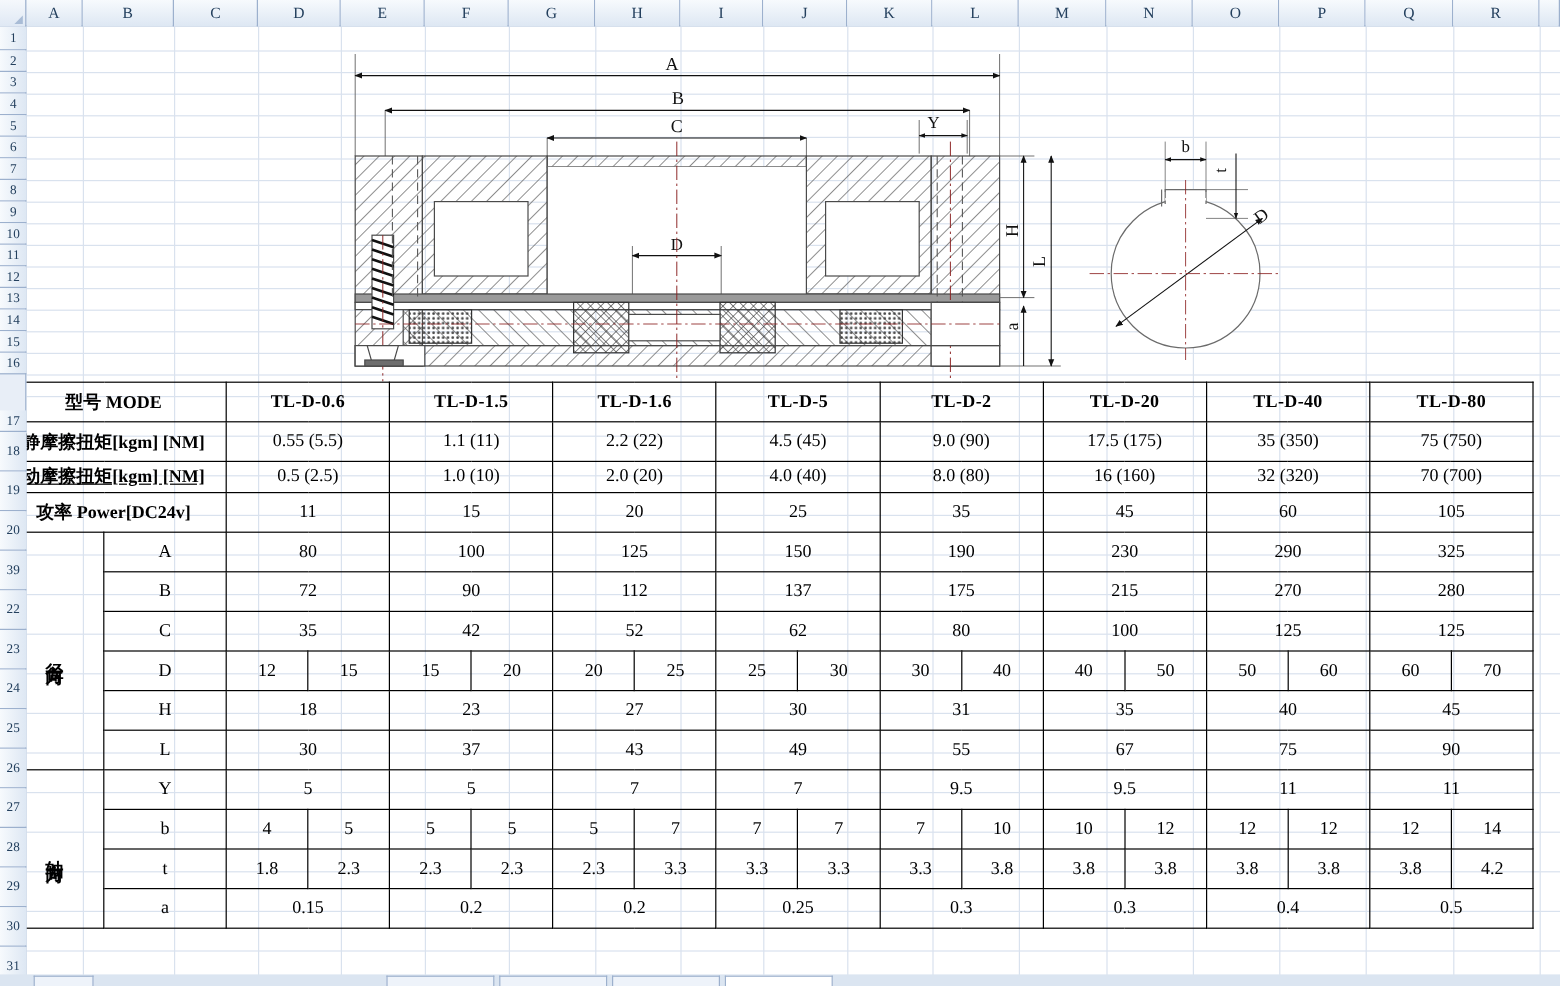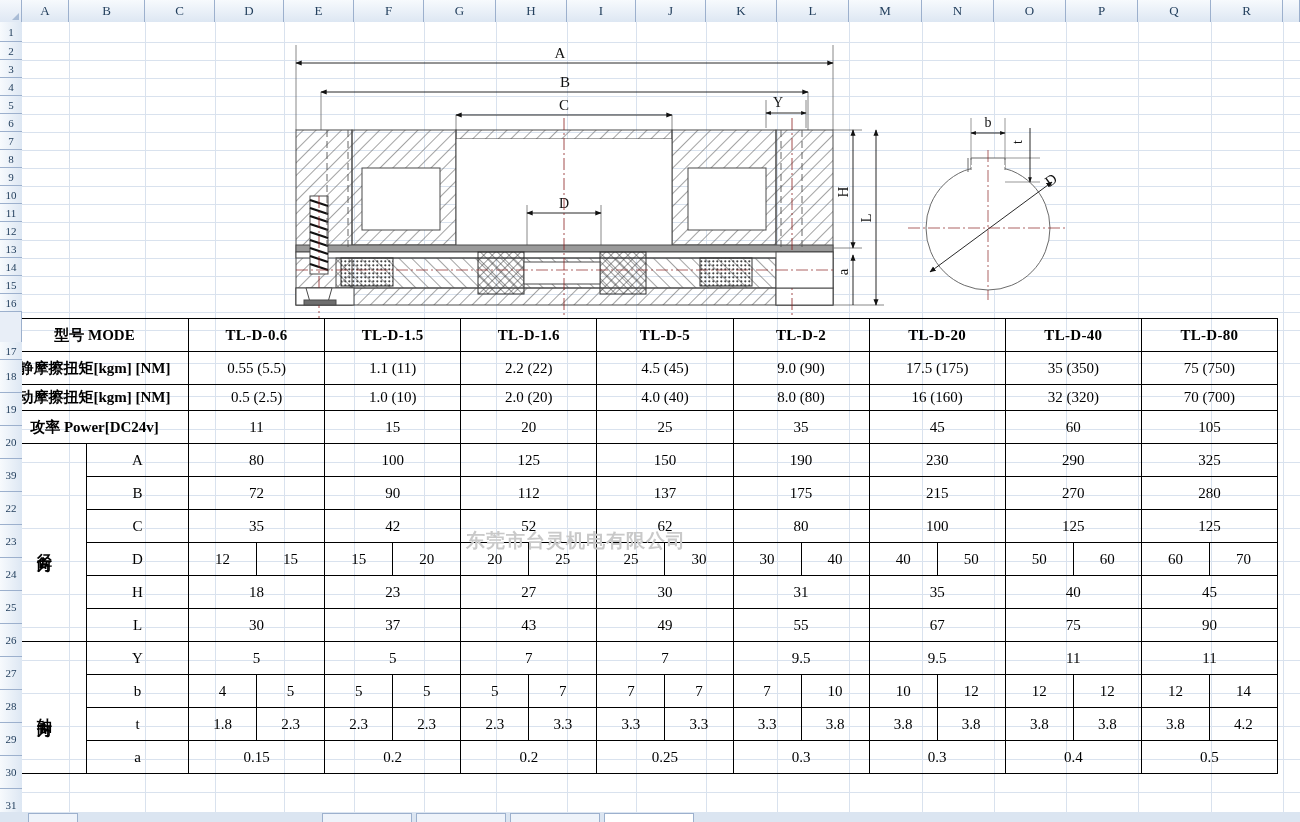--- a/index.html
+++ b/index.html
@@ -399,21 +399,21 @@
           <td colspan="2">0.55 (5.5)</td>
           <td colspan="2">1.1 (11)</td>
           <td colspan="2">2.2 (22)</td>
           <td colspan="2">4.5 (45)</td>
           <td colspan="2">9.0 (90)</td>
           <td colspan="2">17.5 (175)</td>
           <td colspan="2">35 (350)</td>
           <td colspan="2">75 (750)</td>
         </tr>
         <tr>
-          <td class="lbl" colspan="2" style="height: 26px;">动摩擦扭矩[kgm]  [NM]</td>
+          <td class="lbl" colspan="2" style="height: 26px; text-decoration: underline;">动摩擦扭矩[kgm]  [NM]</td>
           <td colspan="2">0.5 (2.5)</td>
           <td colspan="2">1.0 (10)</td>
           <td colspan="2">2.0 (20)</td>
           <td colspan="2">4.0 (40)</td>
           <td colspan="2">8.0 (80)</td>
           <td colspan="2">16 (160)</td>
           <td colspan="2">32 (320)</td>
           <td colspan="2">70 (700)</td>
         </tr>
         <tr>
@@ -559,21 +559,20 @@
           <td colspan="2">0.2</td>
           <td colspan="2">0.25</td>
           <td colspan="2">0.3</td>
           <td colspan="2">0.3</td>
           <td colspan="2">0.4</td>
           <td colspan="2">0.5</td>
         </tr>
       </tbody>
   </table>
 
-  <div id="watermark">东莞市台灵机电有限公司</div>
 
   <div id="sheettabs">
     <div class="tabchip" style="width:50px;margin-left:28px;"></div>
     <div class="tabchip" style="width:90px;margin-left:240px;"></div>
     <div class="tabchip" style="width:90px;"></div>
     <div class="tabchip" style="width:90px;"></div>
     <div class="tabchip" style="width:90px;background:#ffffff;"></div>
   </div>
 
 </div>

